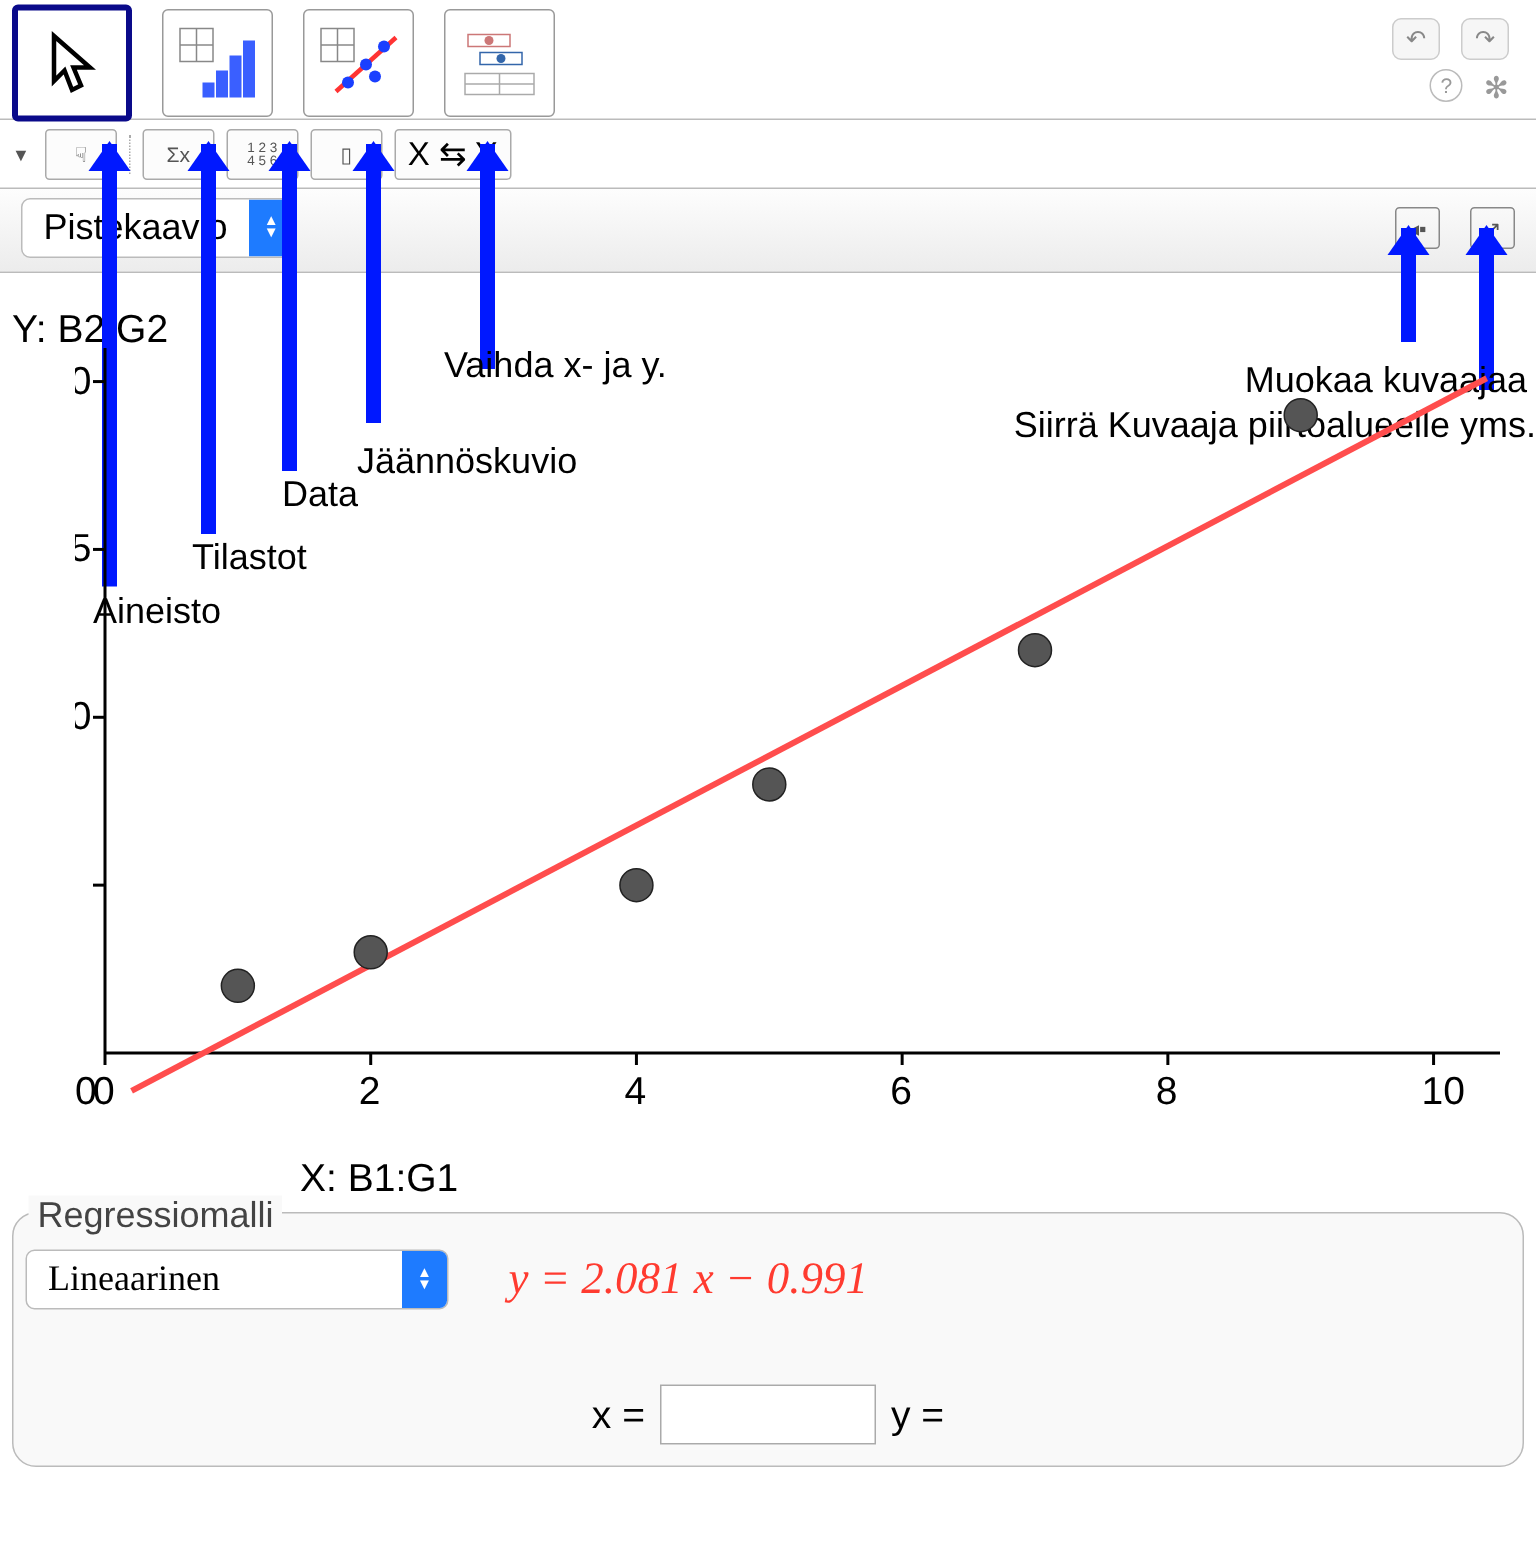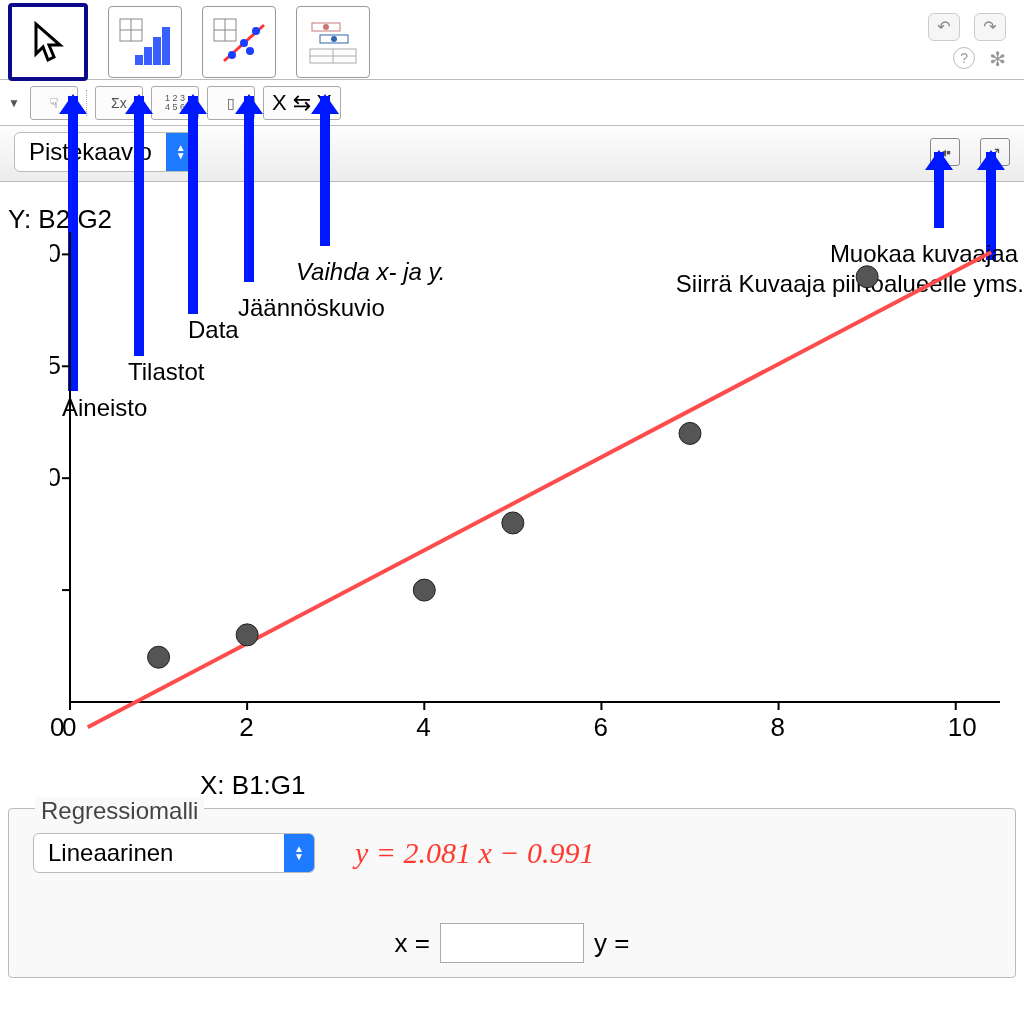--- a/index.html
+++ b/index.html
@@ -21,21 +21,21 @@
   .sel-right{margin-left:auto;display:flex;gap:20px;align-items:center;color:#555;}
   .sq-btn{width:28px;height:26px;border:1px solid #888;border-radius:3px;display:flex;align-items:center;justify-content:center;font-size:14px;color:#555;}
   .chart-zone{position:relative;height:620px;}
   .axis-y-label{position:absolute;left:8px;top:22px;font-size:26px;}
   .axis-x-label{position:absolute;left:200px;top:588px;font-size:26px;text-align:right;}
   .plot{position:absolute;left:50px;top:40px;width:960px;height:520px;}
   .plot svg{width:100%;height:100%;}
   .anno{position:absolute;font-size:24px;color:#000;white-space:nowrap;}
   .arrow{position:absolute;width:10px;background:#0018ff;}
   .arrow::before{content:"";position:absolute;left:-9px;top:-2px;border-left:14px solid transparent;border-right:14px solid transparent;border-bottom:20px solid #0018ff;}
-  .reg-panel{margin:6px 8px 0;border:1px solid #bbb;border-radius:4px;padding:4px 24px 14px;background:#f9f9f9;}
+  .reg-panel{margin:6px 8px 0;border:1px solid #bbb;border-radius:16px;padding:4px 8px 14px;background:#f9f9f9;}
   .reg-title{font-size:24px;color:#444;margin:0 0 6px 2px;background:#f9f9f9;display:inline-block;padding:0 6px;position:relative;top:-16px;}
   .reg-body{display:flex;align-items:center;gap:40px;margin-top:-14px;flex-wrap:wrap;}
   .eq{font-family:'Times New Roman',serif;font-style:italic;font-size:30px;color:#ff3b30;}
   .exact{font-size:26px;display:flex;align-items:center;gap:10px;margin-left:auto;}
   .exact input{width:130px;height:34px;border:1px solid #aaa;font-size:20px;padding:2px 6px;}
   .tick-label{font-size:26px;fill:#000;}
   .pt{fill:#555;stroke:#222;stroke-width:1;}
   .regline{stroke:#ff4d4d;stroke-width:4;}
   .axis{stroke:#000;stroke-width:2;}
 </style>
@@ -137,21 +137,21 @@
   <div class="arrow" style="left:188px;top:-86px;height:218px;"></div>
   <div class="arrow" style="left:244px;top:-86px;height:186px;"></div>
   <div class="arrow" style="left:320px;top:-86px;height:150px;"></div>
   <div class="arrow" style="left:934px;top:-30px;height:76px;"></div>
   <div class="arrow" style="left:986px;top:-30px;height:108px;"></div>
 
   <div class="anno" style="left:62px;top:212px;">Aineisto</div>
   <div class="anno" style="left:128px;top:176px;text-align:center;">Tilastot</div>
   <div class="anno" style="left:188px;top:134px;">Data</div>
   <div class="anno" style="left:238px;top:112px;">Jäännöskuvio</div>
-  <div class="anno" style="left:296px;top:76px;font-style:italic;">Vaihda x- ja y.</div>
+  <div class="anno" style="left:296px;top:48px;">Vaihda x- ja y.</div>
   <div class="anno" style="right:6px;top:58px;text-align:right;">Muokaa kuvaajaa</div>
   <div class="anno" style="right:0px;top:88px;text-align:right;">Siirrä Kuvaaja piirtoalueelle yms.</div>
 
   <div class="plot">
     <svg id="plot-svg" viewBox="0 0 960 520">
         <line class="axis" x1="20" y1="480" x2="950" y2="480"></line>
         <line class="axis" x1="20" y1="480" x2="20" y2="10"></line>
         <line class="axis" x1="20" y1="480" x2="20" y2="488"></line>
         <text class="tick-label" x="12" y="514">0</text>
         <line class="axis" x1="197.14285714285714" y1="480" x2="197.14285714285714" y2="488"></line>
@@ -181,21 +181,21 @@
         <circle class="pt" cx="640" cy="211.42857142857144" r="11"></circle>
         <circle class="pt" cx="817.1428571428571" cy="54.76190476190476" r="11"></circle>
       </svg>
   </div>
   <div class="axis-x-label">X:  B1:G1</div>
 </div>
 
 <fieldset class="reg-panel">
   <div class="reg-title">Regressiomalli</div>
   <div class="reg-body">
-    <div class="dropdown" style="min-width:280px;">
+    <div class="dropdown" style="min-width:280px;font-family:Liberation Serif, serif;">
       <span class="label" style="flex:1;">Lineaarinen</span>
       <span class="chev">▲<br>▼</span>
     </div>
     <div class="eq">y = 2.081 x − 0.991</div>
     <div class="exact" style="width:100%;justify-content:center;margin-top:10px;">
       <span>x =</span>
       <input value="" style="">
       <span>y =</span>
     </div>
   </div>

